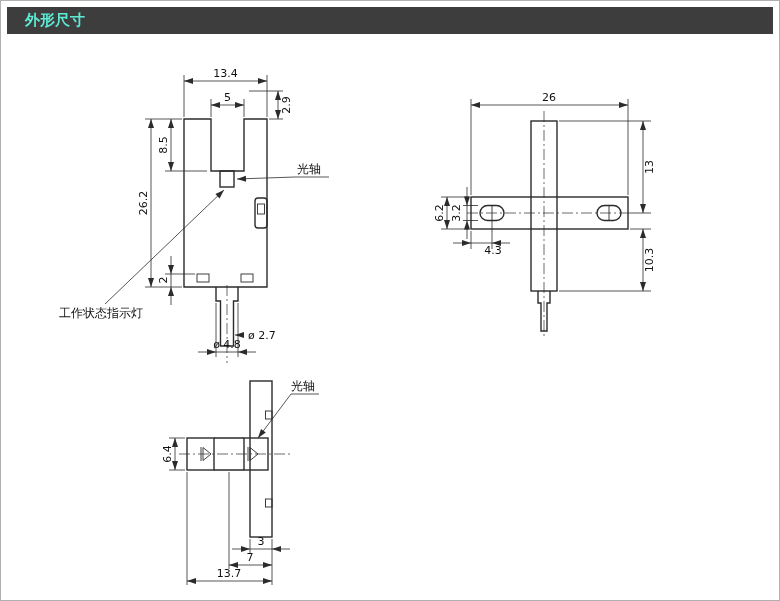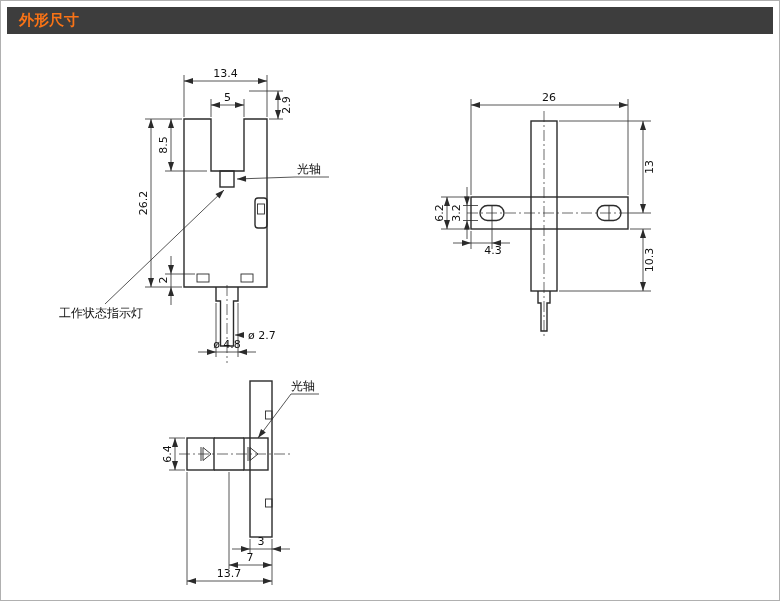--- a/index.html
+++ b/index.html
@@ -1,19 +1,19 @@
 <!DOCTYPE html>
 <html><head>
 <meta charset="utf-8">
 <style>
   html,body{margin:0;padding:0;background:#fff;}
   .page{position:relative;width:778px;height:599px;border:1px solid #b0b0b0;background:#fff;
         font-family:"DejaVu Sans",sans-serif;overflow:hidden;}
-  .header{position:absolute;left:6px;top:6px;right:6px;height:27px;background:#3d3d3d;color:#f97316;
-          font-weight:bold;font-size:15px;line-height:27px;padding-left:12px;box-sizing:border-box;}
+  .header{position:absolute;left:6px;top:6px;right:6px;height:27px;background:#3d3d3d;color:#5eead4;
+          font-weight:bold;font-size:15px;line-height:27px;padding-left:18px;box-sizing:border-box;}
   svg.drawing{position:absolute;left:0;top:0;}
   .outline{fill:none;stroke:#2b2b2b;stroke-width:1.4;}
   .thin{fill:none;stroke:#2b2b2b;stroke-width:0.9;}
   .dim{fill:none;stroke:#2b2b2b;stroke-width:0.8;}
   .center{fill:none;stroke:#2b2b2b;stroke-width:0.7;stroke-dasharray:11 3 2 3;}
   .dimtext{font-size:11px;fill:#111;font-family:"DejaVu Sans",sans-serif;}
   .cjk{font-size:12px;fill:#111;font-family:"DejaVu Sans",sans-serif;}
 </style>
 </head>
 <body>

